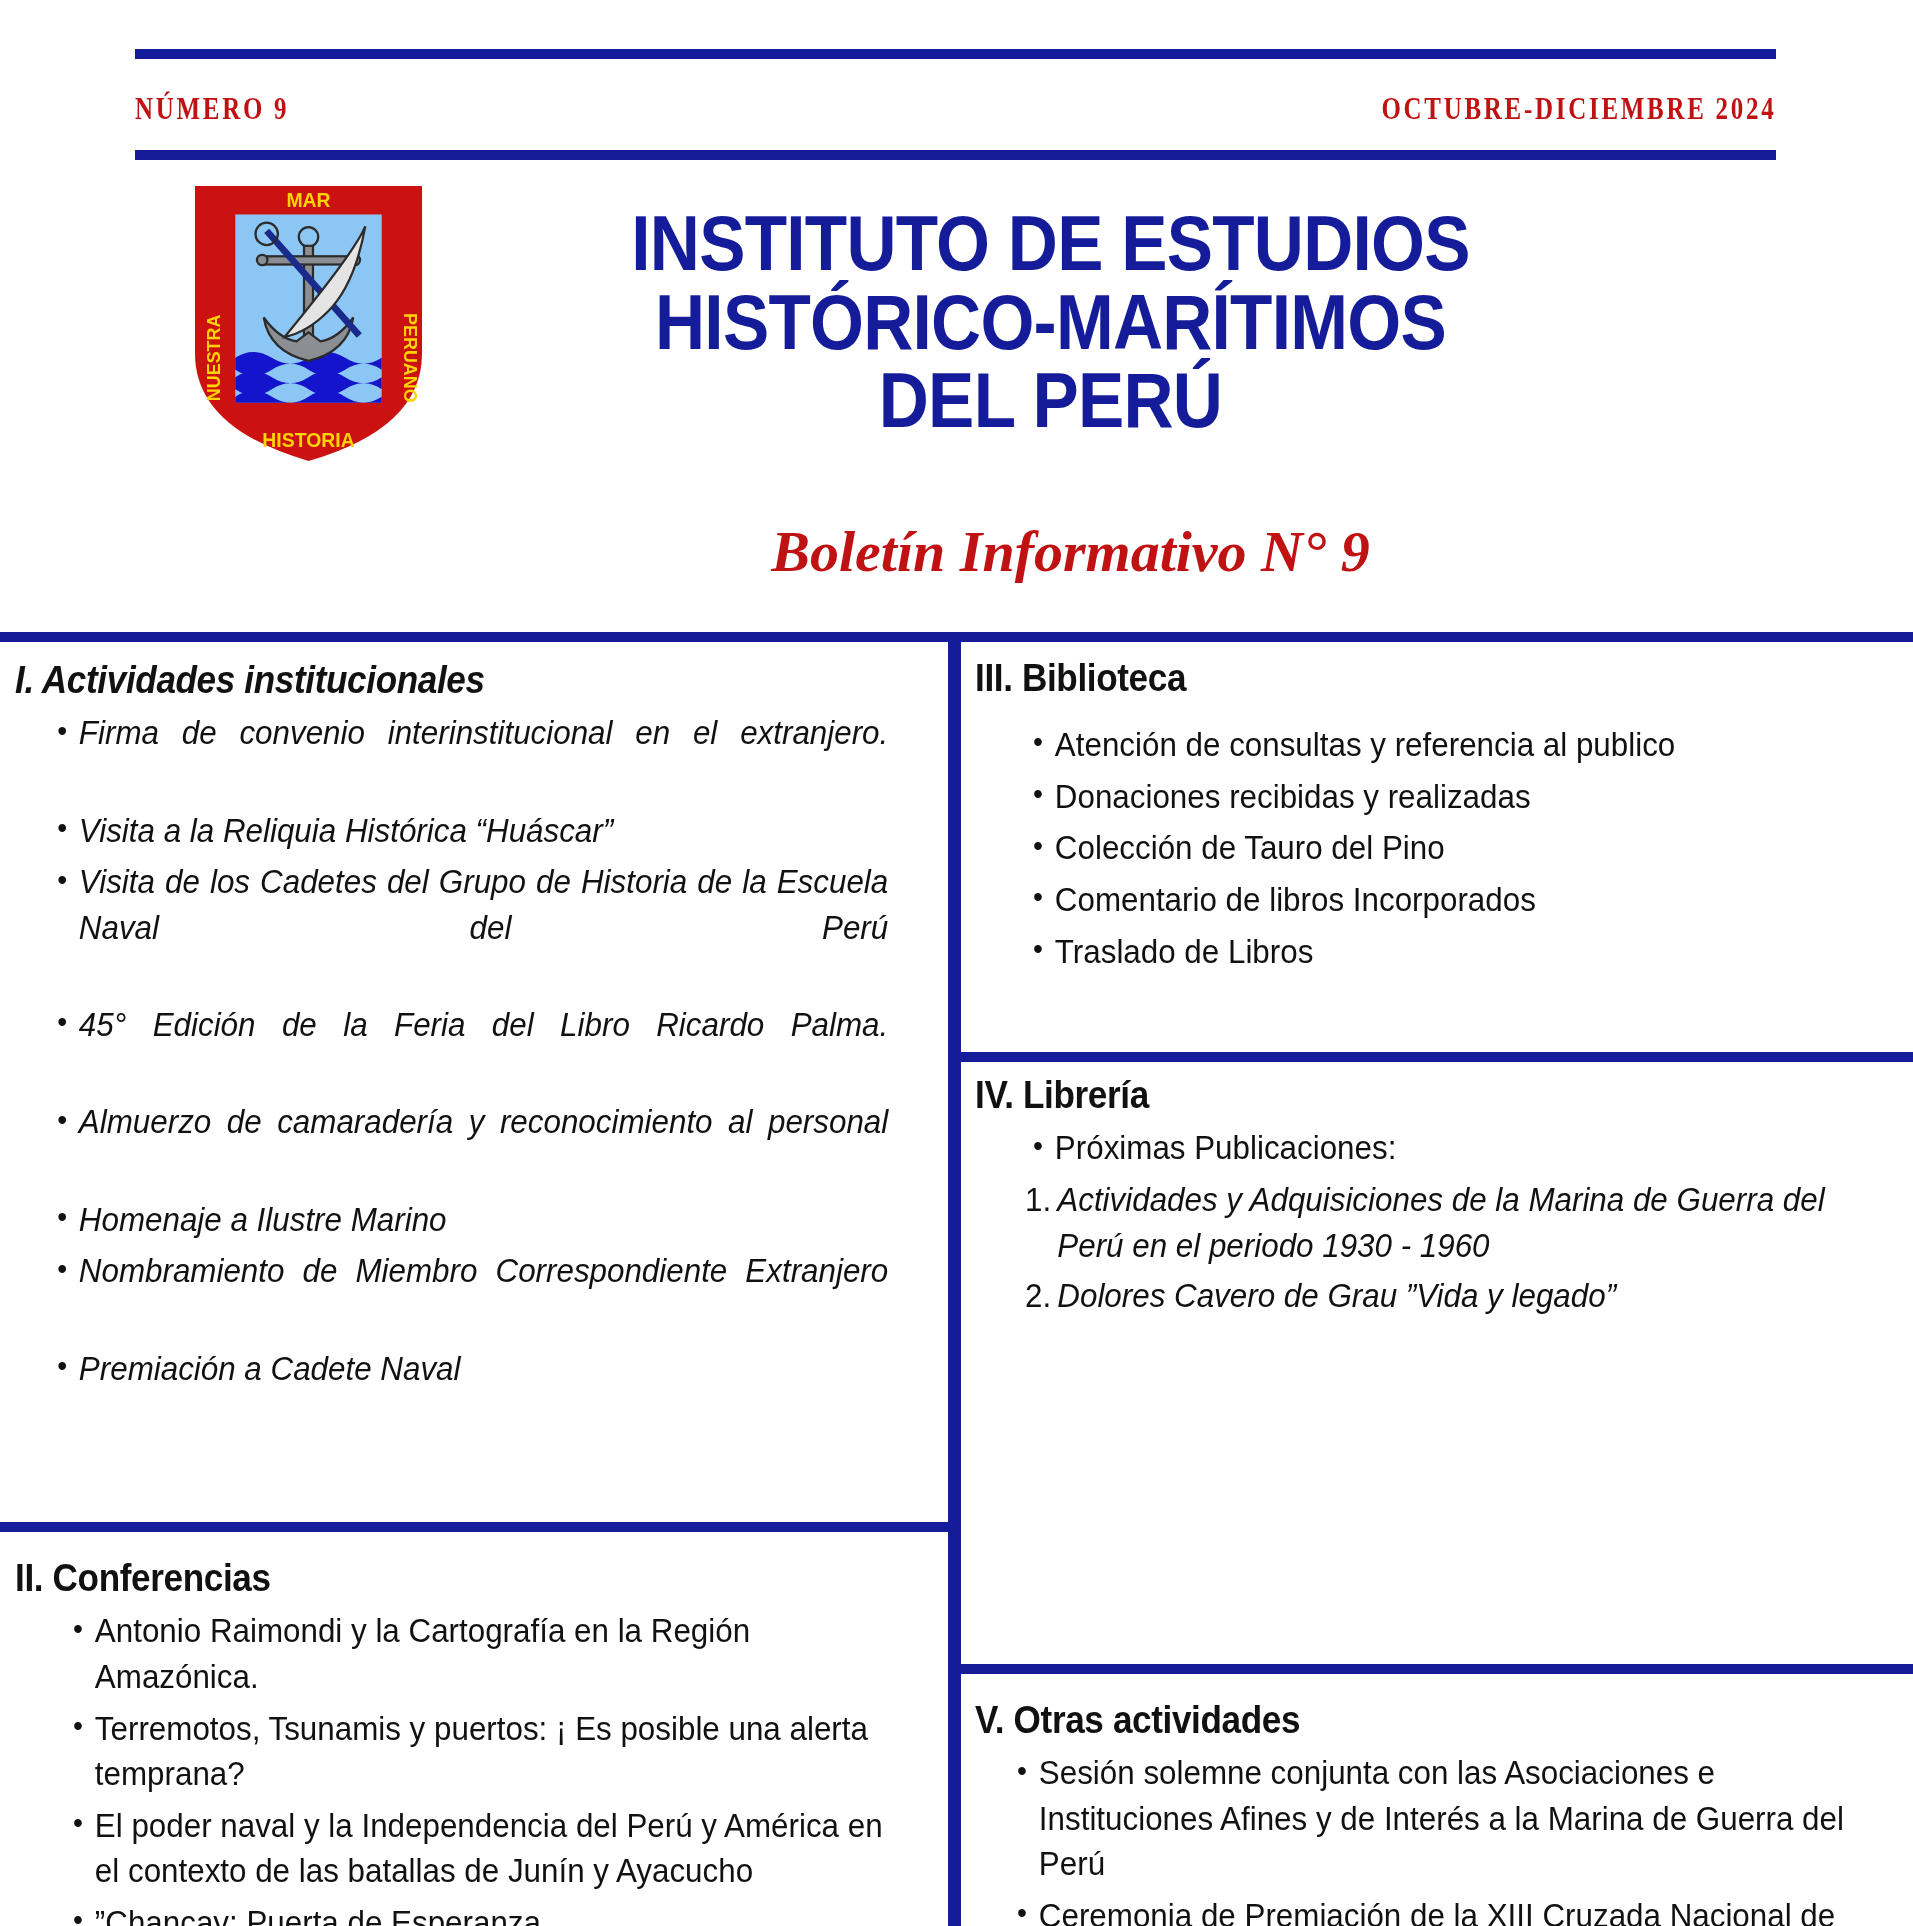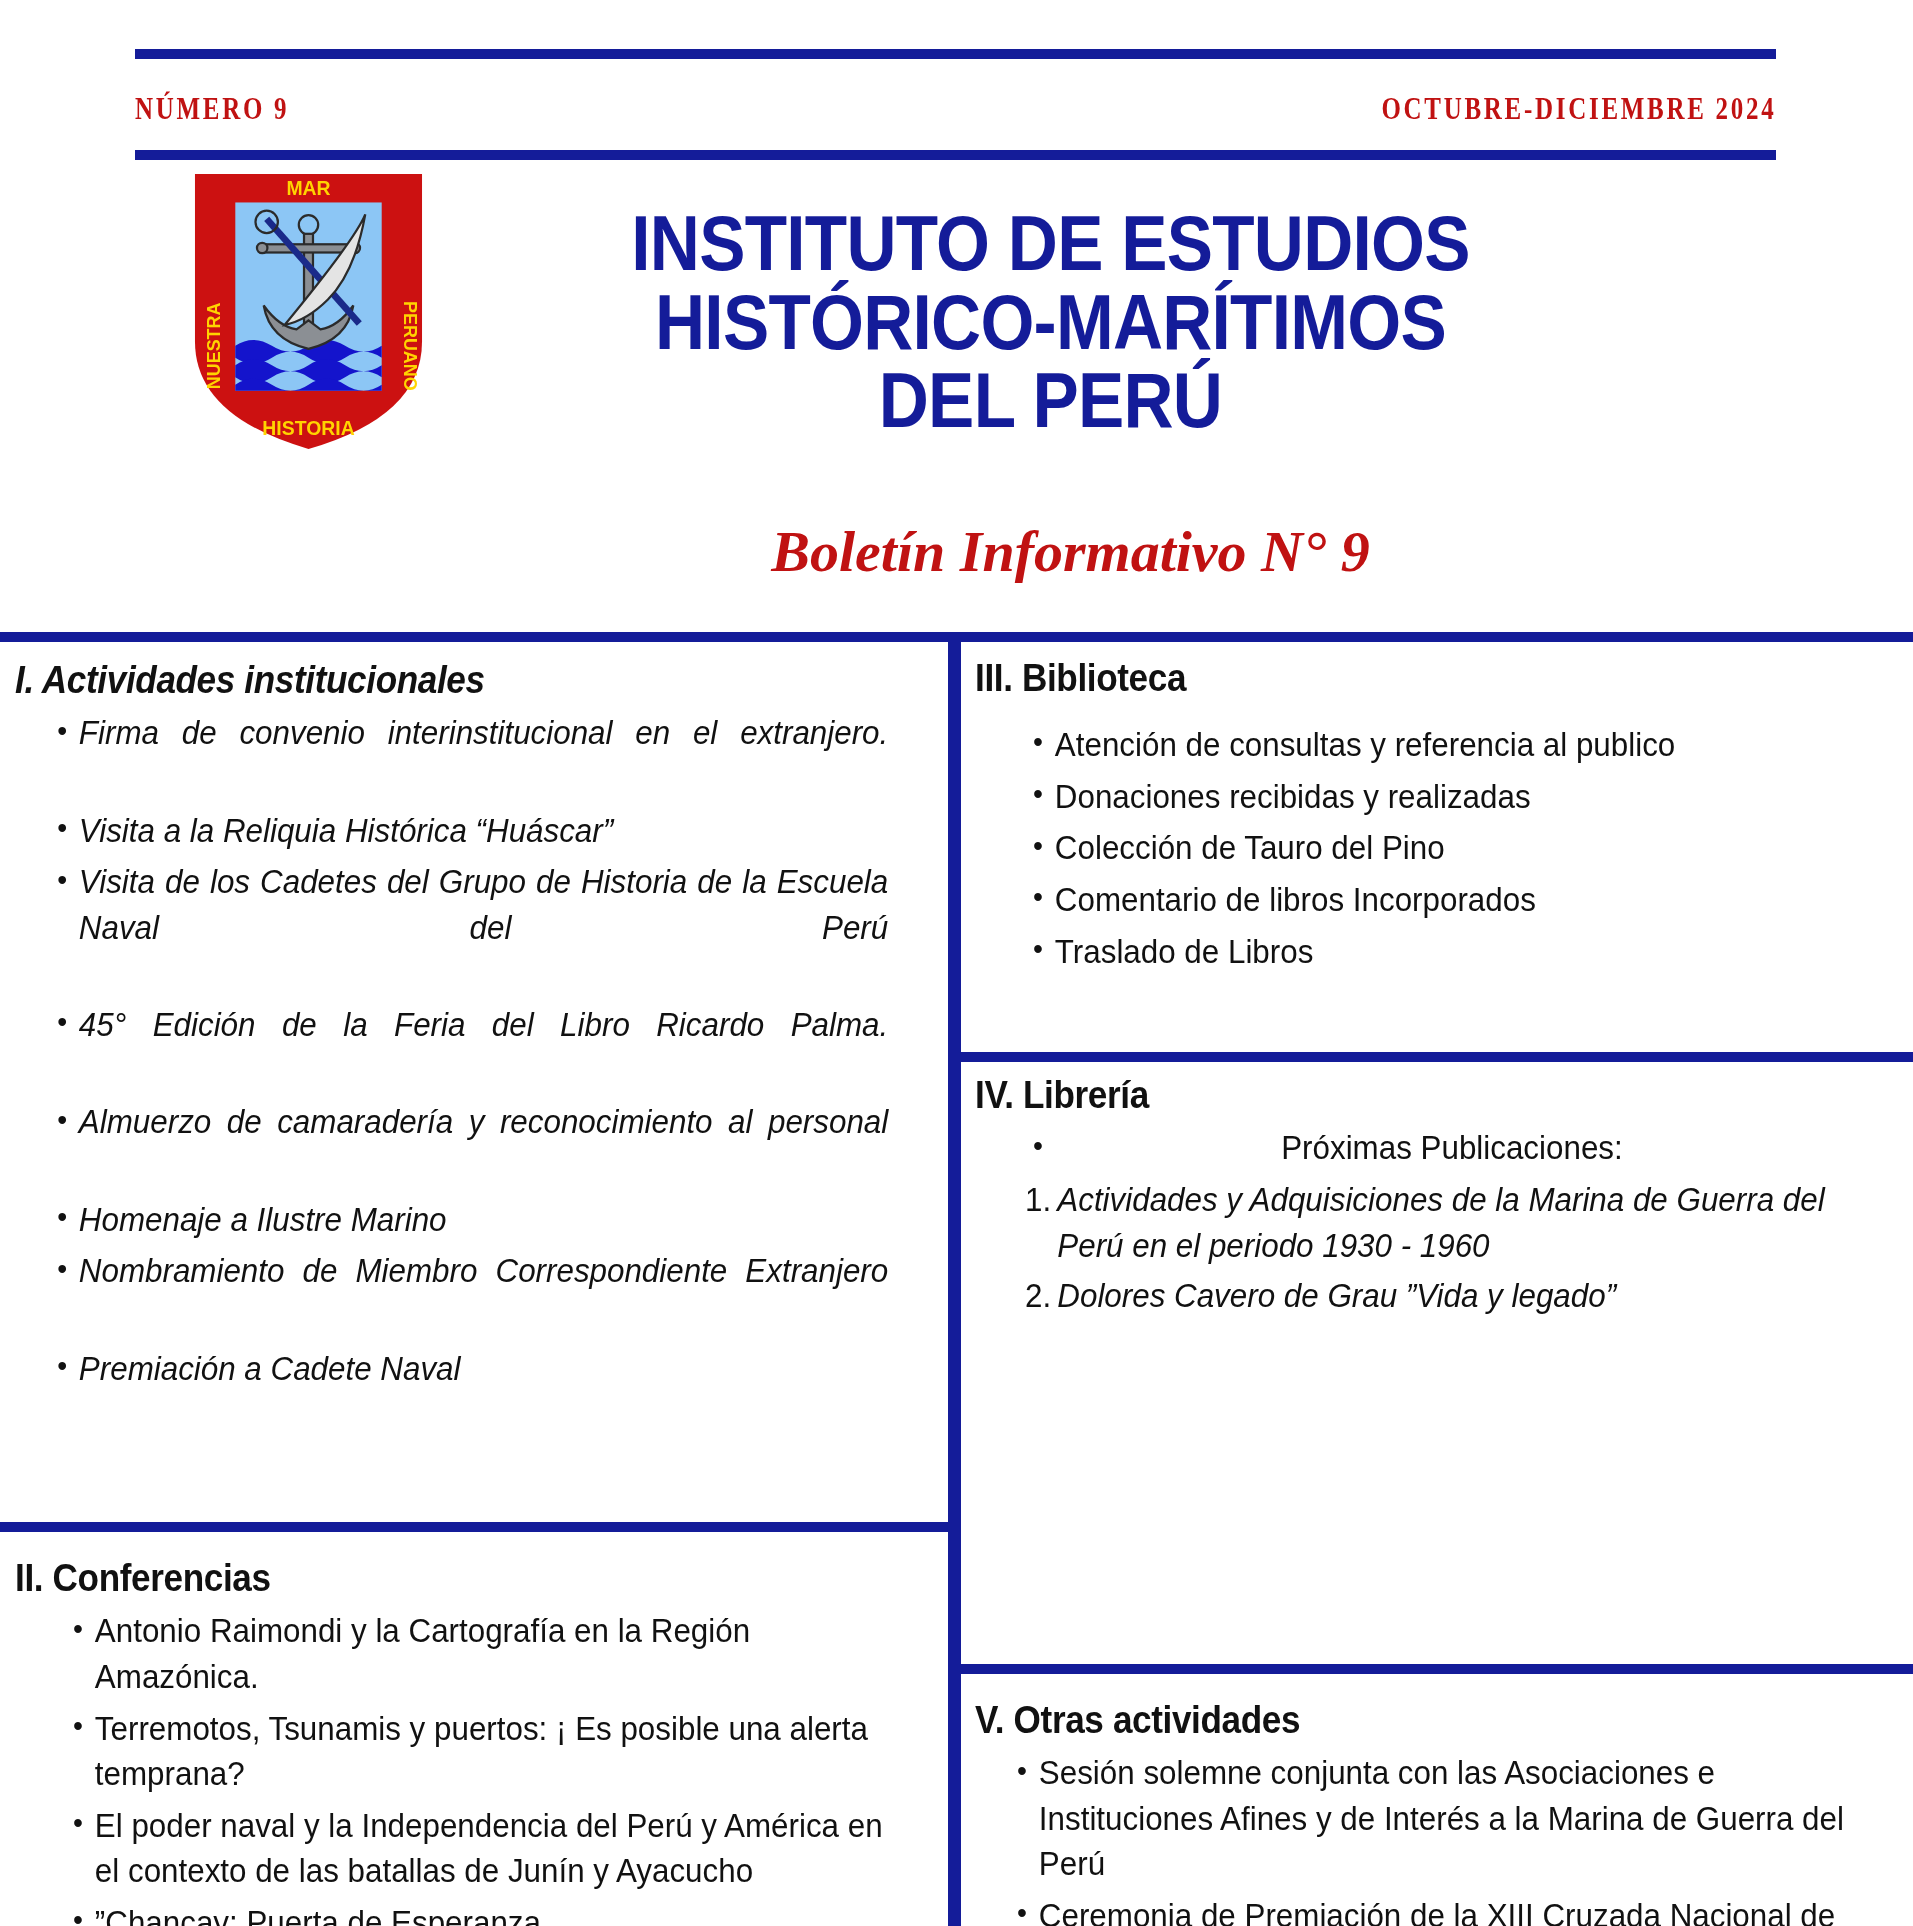--- a/index.html
+++ b/index.html
@@ -68,21 +68,21 @@
     color: #c01212;
     transform: scaleX(0.78);
     transform-origin: right center;
     white-space: nowrap;
   }
 
   
   .crest-wrap {
     position: absolute;
     left: 189px;
-    top: 169px;
+    top: 181px;
     width: 239px;
     height: 285px;
   }
   .crest-wrap svg { display: block; width: 100%; height: 100%; }
 
   
   .title-block {
     position: absolute;
     left: 459px;
     top: 204px;
@@ -314,21 +314,21 @@
         <li>Atención de consultas y referencia al publico</li>
         <li>Donaciones recibidas y realizadas</li>
         <li>Colección de Tauro del Pino</li>
         <li>Comentario de libros Incorporados</li>
         <li>Traslado de Libros</li>
       </ul>
     </section>
 
     <section class="col col-right" style="top:442px;">
       <h2 class="sec-title">IV. Librería</h2>
-      <ul class="items" style="padding-left:58px;text-align:center;">
+      <ul class="items" style="padding-left:58px;">
         <li>Próximas Publicaciones:</li>
       </ul>
       <ol class="subitems">
         <li>Actividades y Adquisiciones de la Marina de Guerra del Perú en el periodo 1930 - 1960</li>
         <li>Dolores Cavero de Grau ”Vida y legado”</li>
       </ol>
     </section>
 
     <section class="col col-right" style="top:1067px;">
       <h2 class="sec-title">V. Otras actividades</h2>

